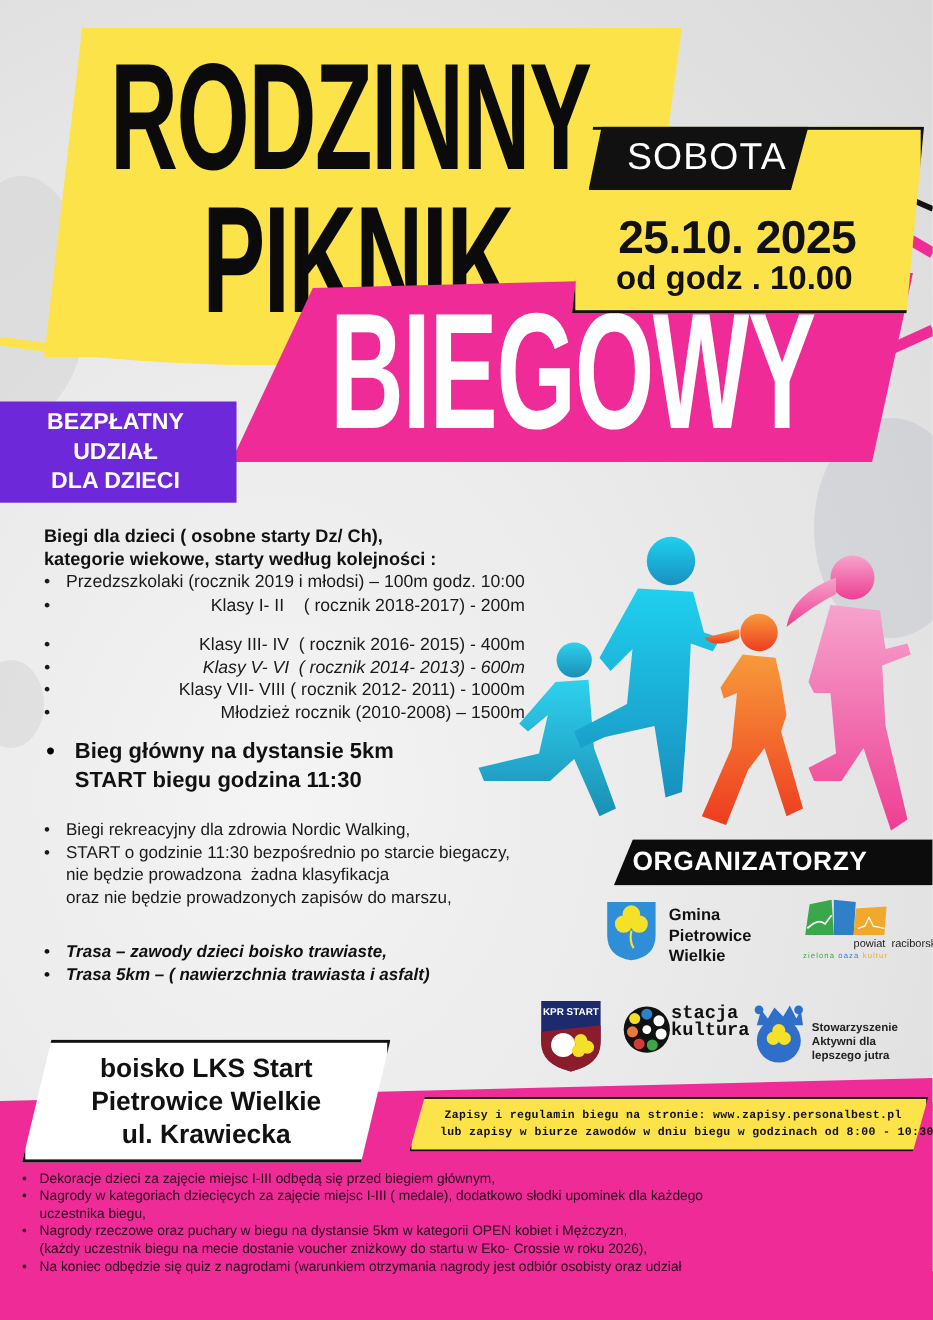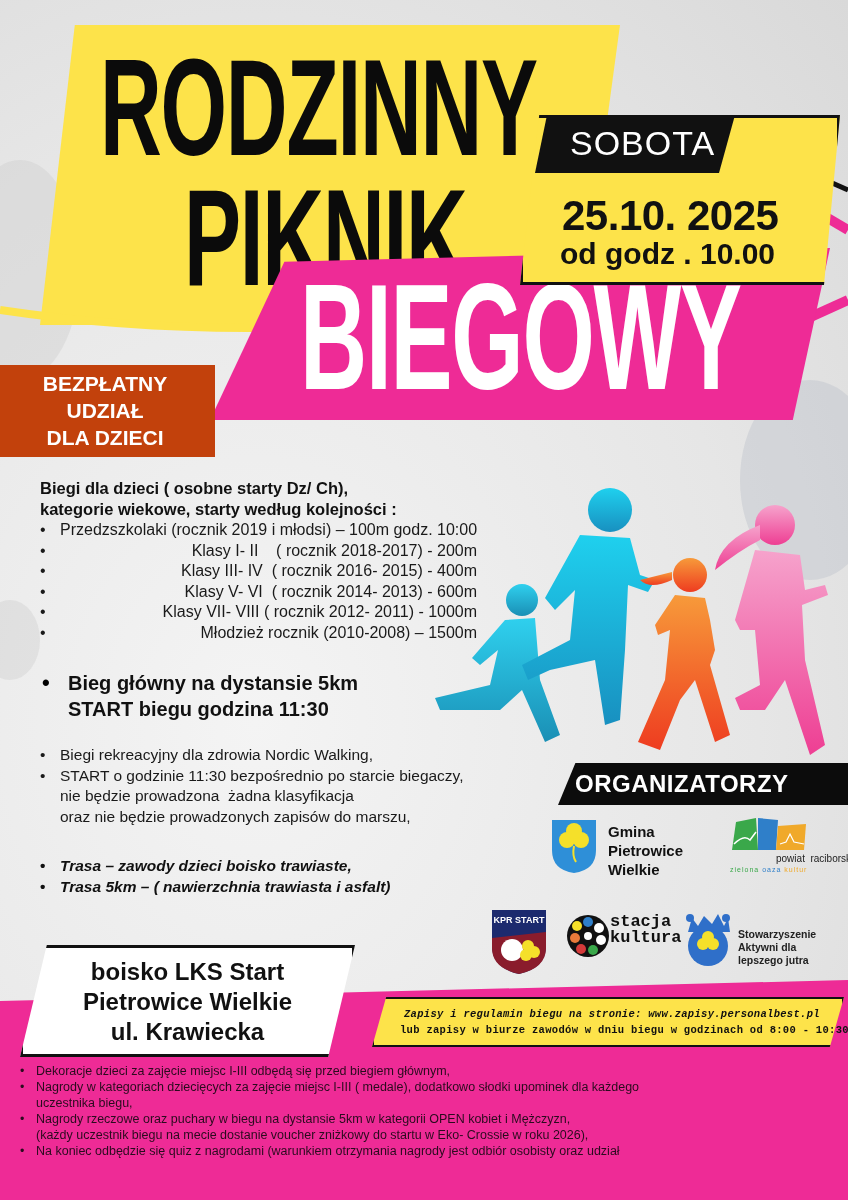--- a/index.html
+++ b/index.html
@@ -48,21 +48,21 @@
     background:#111;
     clip-path: polygon(6% 0, 100% 0, 92% 100%, 0 100%);
   }
   .sobota { left:570px; top:124px; font-size:34px; color:#fff; letter-spacing:1px; }
   .date-text { left:562px; top:192px; font-size:42px; font-weight:900; color:#111; letter-spacing:-0.5px; }
   .hour-text { left:560px; top:237px; font-size:30px; font-weight:900; color:#111; }
 
   
   .free-box {
     left:0; top:365px; width:215px; height:92px;
-    background:#c2410c;
+    background:#6d28d9;
   }
   .free-line { position:absolute; color:#fff; font-weight:900; font-size:21px; text-align:center; width:200px; left:5px; line-height:26px; }
 
   
   .races-head { left:40px; top:478px; font-size:16.5px; font-weight:700; color:#111; line-height:21px; }
   .races-list { left:38px; top:520px; list-style:none; }
   .races-list li { font-size:16px; color:#1a1a1a; line-height:20.5px; position:relative; padding-left:22px;text-align:right; }
   .races-list li::before { content:"•"; position:absolute; left:2px; top:0; }
 
   .main-race { left:42px; top:670px; }
@@ -154,22 +154,22 @@
   <div class="free-line" style="top:60px;">DLA DZIECI</div>
 </div>
 
 <div class="abs races-head">
   <div>Biegi dla dzieci ( osobne starty Dz/ Ch),</div>
   <div>kategorie wiekowe, starty według kolejności :</div>
 </div>
 <ul class="abs races-list">
   <li>Przedzszkolaki (rocznik 2019 i młodsi) – 100m godz. 10:00</li>
   <li style="white-space:pre;">Klasy I- II    ( rocznik 2018-2017) - 200m</li>
-  <li style="white-space:pre;">Klasy III- IV  ( rocznik 2016- 2015) - 400m</li>
-  <li style="white-space:pre;">Klasy V- VI  ( rocznik 2014- 2013) - 600m</li>
+  <li style="white-space:pre;margin-top:16px;">Klasy III- IV  ( rocznik 2016- 2015) - 400m</li>
+  <li style="white-space:pre;font-style:italic;">Klasy V- VI  ( rocznik 2014- 2013) - 600m</li>
   <li>Klasy VII- VIII ( rocznik 2012- 2011) - 1000m</li>
   <li>Młodzież rocznik (2010-2008) – 1500m</li>
 </ul>
 
 <div class="abs main-race" style="padding-left:26px;">
   <span class="bullet">•</span>
   <div class="l">Bieg główny na dystansie 5km</div>
   <div class="l">START biegu godzina 11:30</div>
 </div>
 
@@ -302,21 +302,21 @@
 
 <div class="abs bottom-pink-wedge"></div>
 <div class="abs bottom-pink"></div>
 
 <div class="abs venue-box"></div>
 <div class="venue-line abs" style="top:957px;">boisko LKS Start</div>
 <div class="venue-line abs" style="top:987px;">Pietrowice Wielkie</div>
 <div class="venue-line abs" style="top:1017px;">ul. Krawiecka</div>
 
 <div class="abs reg-box"></div>
-<div class="reg-line abs" style="left:404px;top:1008px;font-style:italic;">Zapisy i regulamin biegu na stronie: www.zapisy.personalbest.pl</div>
+<div class="reg-line abs" style="left:404px;top:1008px;">Zapisy i regulamin biegu na stronie: www.zapisy.personalbest.pl</div>
 <div class="reg-line abs" style="left:400px;top:1024px;">lub zapisy w biurze zawodów w dniu biegu w godzinach od 8:00 - 10:30</div>
 
 <ul class="abs prizes">
   <li><span>Dekoracje dzieci za zajęcie miejsc I-III odbędą się przed biegiem głównym,</span></li>
   <li><span>Nagrody w kategoriach dziecięcych za zajęcie miejsc I-III ( medale), dodatkowo słodki upominek dla każdego</span><br><span>uczestnika biegu,</span></li>
   <li><span>Nagrody rzeczowe oraz puchary w biegu na dystansie 5km w kategorii OPEN kobiet i Mężczyzn,</span><br><span>(każdy uczestnik biegu na mecie dostanie voucher zniżkowy do startu w Eko- Crossie w roku 2026),</span></li>
   <li><span>Na koniec odbędzie się quiz z nagrodami (warunkiem otrzymania nagrody jest odbiór osobisty oraz udział</span><br></li>
 </ul>
 
 </body></html>

